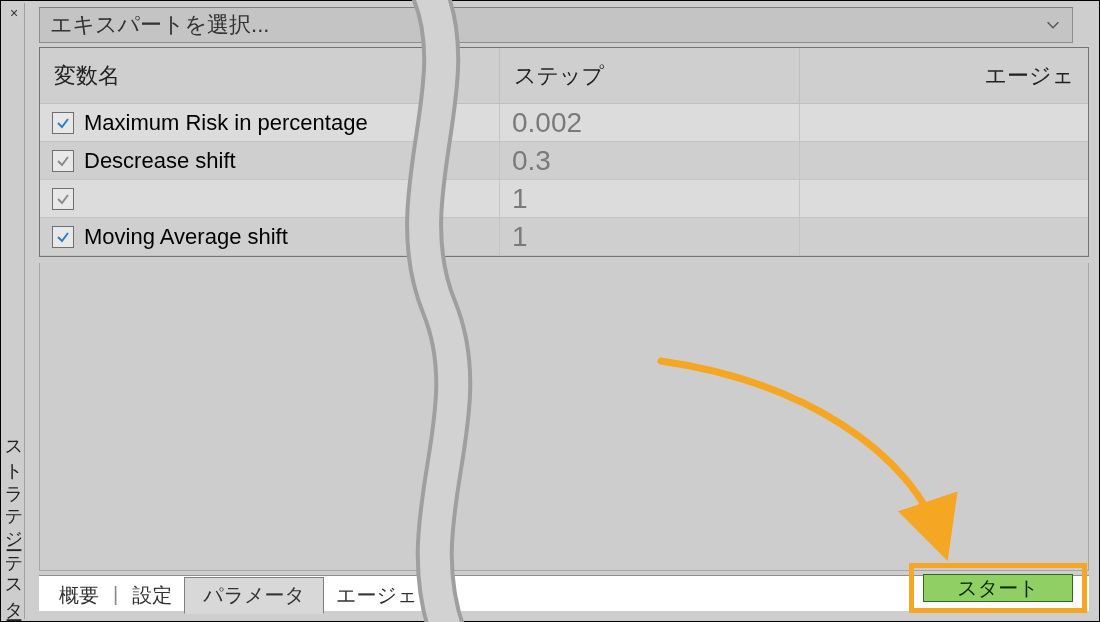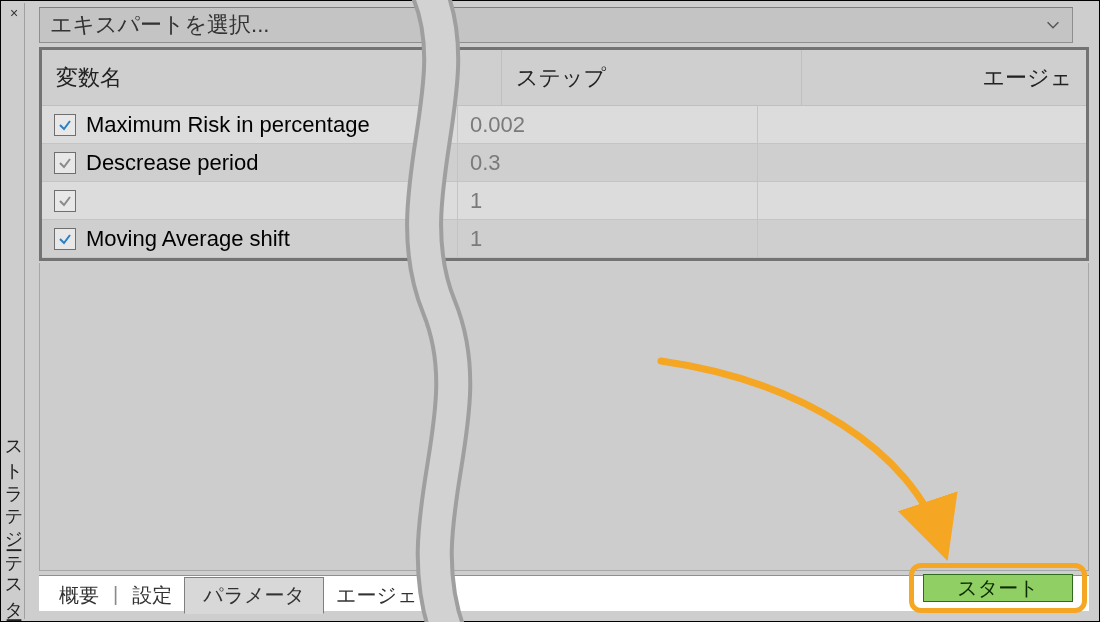--- a/index.html
+++ b/index.html
@@ -91,21 +91,21 @@
     width: 18px;
     height: 18px;
   }
 
   
   .table {
     position: absolute;
     left: 14px;
     top: 44px;
     right: 8px;
-    border: 3px solid #737373;
+    border: 1px solid #737373;
     background: #fca5a5;
   }
   .thead {
     display: flex;
     height: 56px;
     background: #cfcfcf;
     border-bottom: 1px solid #bfbfbf;
     font-size: 22px;
     color: #222;
   }
@@ -124,22 +124,22 @@
     display: flex;
     height: 38px;
     border-bottom: 1px solid #c4c4c4;
     font-size: 22px;
   }
   .tbody .tr:nth-child(odd)  { background: #dcdcdc; }
   .tbody .tr:nth-child(even) { background: #cfcfcf; }
 
   .td { display: flex; align-items: center; border-right: 1px solid #c4c4c4; padding: 0 12px; }
   .td:last-child { border-right: none; }
-  .td-name  { width: 416px; gap: 10px; }
-  .td-step  { width: 300px; color: #7a7a7a; font-size: 22px; }
+  .td-name  { width: 460px; gap: 10px; }
+  .td-step  { width: 300px; color: #7a7a7a; font-size: 28px; }
   .td-count { flex: 1; }
 
   .cb {
     width: 22px;
     height: 22px;
     border: 1px solid #6f6f6f;
     background: #e8e8e8;
     display: inline-flex;
     align-items: center;
     justify-content: center;
@@ -200,21 +200,21 @@
   }
   .tabbar-spacer { flex: 1; }
 
   .start-wrap {
     position: absolute;
     right: 10px;
     bottom: 6px;
     width: 178px;
     height: 50px;
     border: 5px solid #f5a623;
-    border-radius: 12px;
+    border-radius: 1px;
     display: flex;
     align-items: center;
     justify-content: center;
     background: transparent;
   }
   .start-btn {
     width: 150px;
     height: 28px;
     background: #8fcf63;
     border: 1px solid #2f6b1c;
@@ -286,21 +286,21 @@
           <div class="td td-count"></div>
         </div>
 
         <div class="tr">
           <div class="td td-name">
             <span class="cb gray">
               <svg width="16" height="16" viewBox="0 0 16 16">
                   <path d="M3 8 L7 12 L13 4" fill="none" stroke-width="2"></path>
                 </svg>
             </span>
-            <span>Descrease period</span>
+            <span>Descrease shift</span>
           </div>
           <div class="td td-step">0.3</div>
           <div class="td td-count"></div>
         </div>
 
         <div class="tr">
           <div class="td td-name">
             <span class="cb gray">
               <svg width="16" height="16" viewBox="0 0 16 16">
                   <path d="M3 8 L7 12 L13 4" fill="none" stroke-width="2"></path>

